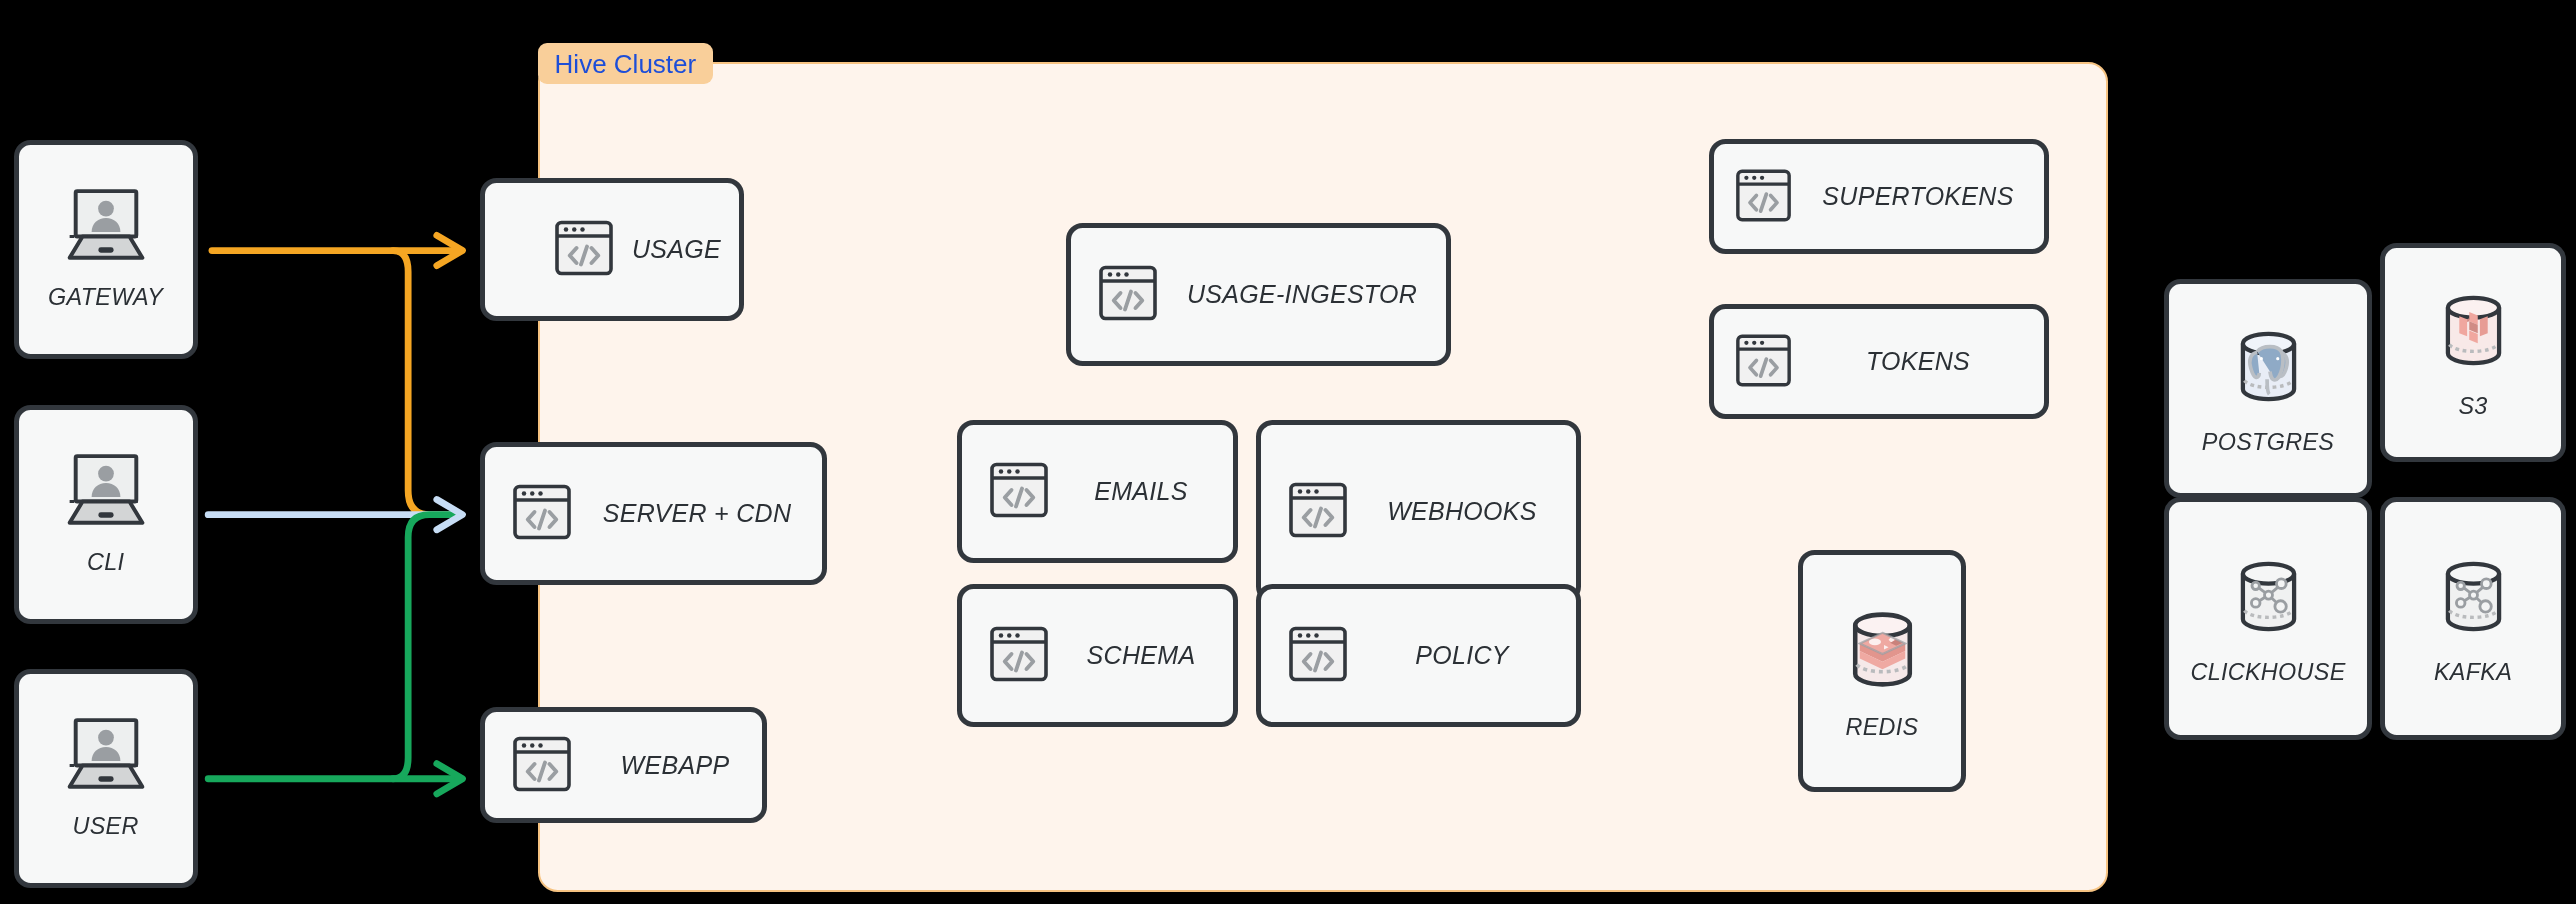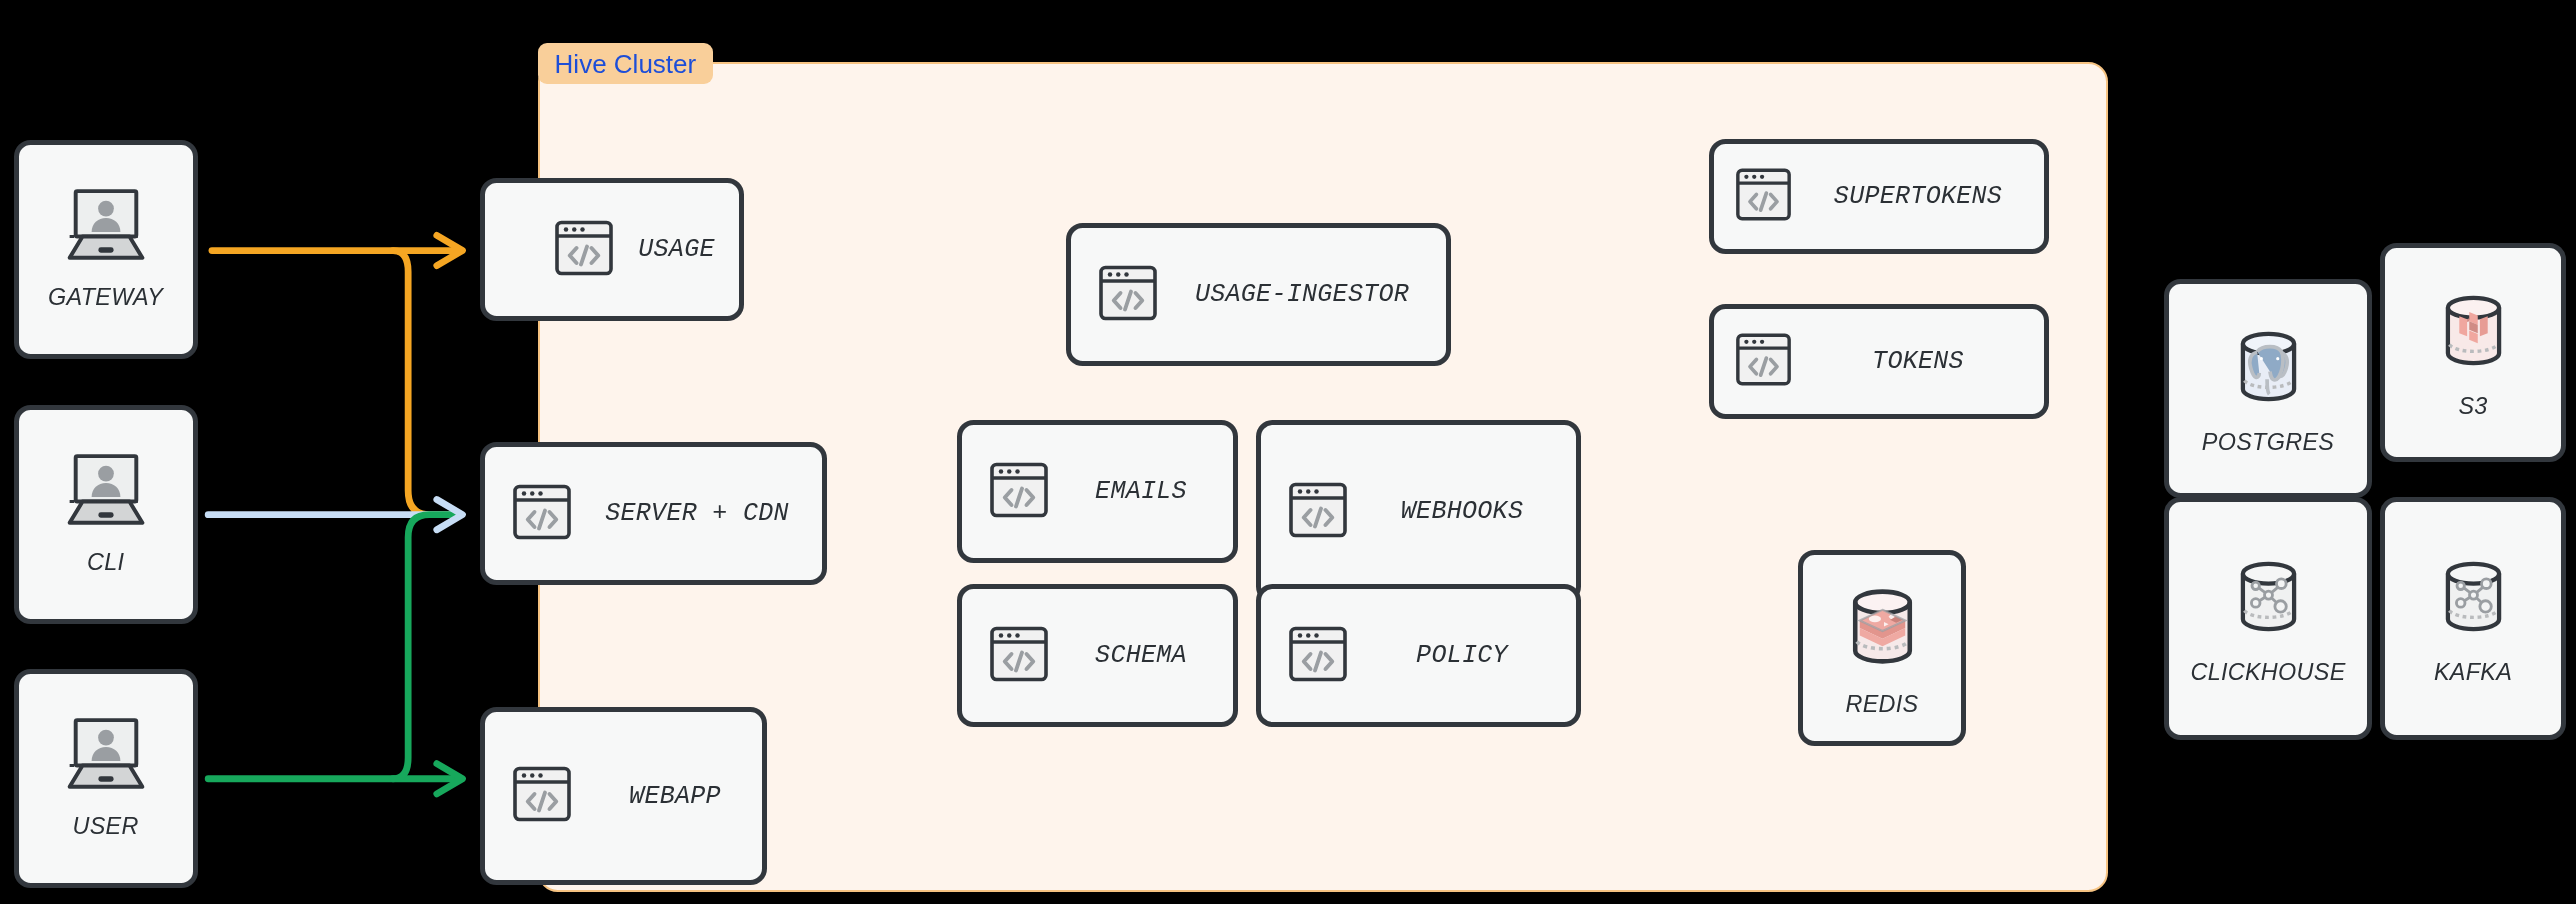--- a/index.html
+++ b/index.html
@@ -18,21 +18,21 @@
     white-space:nowrap;z-index:40;margin-top:34px;
   }
 
   
   .node{
     position:absolute;box-sizing:border-box;
     background:#F7F8F8;border:5.3px solid #32373D;border-radius:16.6px;
     display:flex;align-items:center;z-index:20;
   }
   .node.vert{flex-direction:column;justify-content:center;}
-  .node.horiz{flex-direction:row;justify-content:flex-start;font-family:Liberation Mono, monospace;}
+  .node.horiz{flex-direction:row;justify-content:flex-start;}
 
   .node-label{
     color:#2B3035;font-style:italic;font-size:25px;letter-spacing:0.3px;
     white-space:nowrap;
   }
   .node.vert .node-label{margin-top:13.6px;font-size:23.4px;}
   .node.horiz .node-label{flex:1;text-align:center;padding:0 10.6px;}
 
   
   .ic{display:block;flex:none;}
@@ -133,21 +133,21 @@
         <circle cx="13.5" cy="7.6" r="1.5" fill="#32373D"></circle>
         <circle cx="19" cy="7.6" r="1.5" fill="#32373D"></circle>
         <path d="M15 20 L10.5 25 L15 30" fill="none" stroke="#9A9EA2" stroke-width="2.6" stroke-linecap="round" stroke-linejoin="round"></path>
         <path d="M25 20 L29.5 25 L25 30" fill="none" stroke="#9A9EA2" stroke-width="2.6" stroke-linecap="round" stroke-linejoin="round"></path>
         <line x1="22" y1="19" x2="18" y2="31" stroke="#9A9EA2" stroke-width="2.6" stroke-linecap="round"></line>
       </svg>
     </span>
     <span class="node-label">SERVER + CDN</span>
   </div>
 
-  <div class="node horiz" style="left:480px;top:707px;width:287px;height:178px;gap:16px;">
+  <div class="node horiz" style="left:480px;top:707px;width:287px;height:116px;gap:16px;">
     <span class="ic" style="margin-left:27px">
       <svg width="60" height="60" viewBox="0 0 40 40">
         <rect x="2" y="3" width="36" height="34" rx="3" fill="#F1F1F1" stroke="#32373D" stroke-width="2.4"></rect>
         <line x1="2" y1="12" x2="38" y2="12" stroke="#32373D" stroke-width="2.4"></line>
         <circle cx="8" cy="7.6" r="1.5" fill="#32373D"></circle>
         <circle cx="13.5" cy="7.6" r="1.5" fill="#32373D"></circle>
         <circle cx="19" cy="7.6" r="1.5" fill="#32373D"></circle>
         <path d="M15 20 L10.5 25 L15 30" fill="none" stroke="#9A9EA2" stroke-width="2.6" stroke-linecap="round" stroke-linejoin="round"></path>
         <path d="M25 20 L29.5 25 L25 30" fill="none" stroke="#9A9EA2" stroke-width="2.6" stroke-linecap="round" stroke-linejoin="round"></path>
         <line x1="22" y1="19" x2="18" y2="31" stroke="#9A9EA2" stroke-width="2.6" stroke-linecap="round"></line>
@@ -261,21 +261,21 @@
         <circle cx="13.5" cy="7.6" r="1.5" fill="#32373D"></circle>
         <circle cx="19" cy="7.6" r="1.5" fill="#32373D"></circle>
         <path d="M15 20 L10.5 25 L15 30" fill="none" stroke="#9A9EA2" stroke-width="2.6" stroke-linecap="round" stroke-linejoin="round"></path>
         <path d="M25 20 L29.5 25 L25 30" fill="none" stroke="#9A9EA2" stroke-width="2.6" stroke-linecap="round" stroke-linejoin="round"></path>
         <line x1="22" y1="19" x2="18" y2="31" stroke="#9A9EA2" stroke-width="2.6" stroke-linecap="round"></line>
       </svg>
     </span>
     <span class="node-label">TOKENS</span>
   </div>
 
-  <div class="node vert" style="left:1798px;top:550px;width:168px;height:196px;">
+  <div class="node vert" style="left:1798px;top:550px;width:168px;height:242px;">
     <span class="ic">
       <svg width="97" height="97" viewBox="0 0 64 64">
         <path d="M14 16 V48 a18 7 0 0 0 36 0 V16 Z" fill="#F6E9E9"></path>
         <ellipse cx="32" cy="16" rx="18" ry="7" fill="#FBF2F2" stroke="#32373D" stroke-width="3"></ellipse>
         <path d="M14 16 V48 a18 7 0 0 0 36 0 V16" fill="none" stroke="#32373D" stroke-width="3"></path>
         <path d="M15 42 a18 7 0 0 0 34 0" fill="none" stroke="#B9BBBD" stroke-width="2.4" stroke-dasharray="2.6 2.6"></path>
         <g>
           <path d="M32 21 L47 28 L32 35 L17 28 Z" fill="#EFA9A2"></path>
           <path d="M17 28 V33 L32 40 L47 33 V28 L32 35 Z" fill="#E2958D"></path>
           <path d="M17 33 V38 L32 45 L47 38 V33 L32 40 Z" fill="#EFA9A2"></path>

